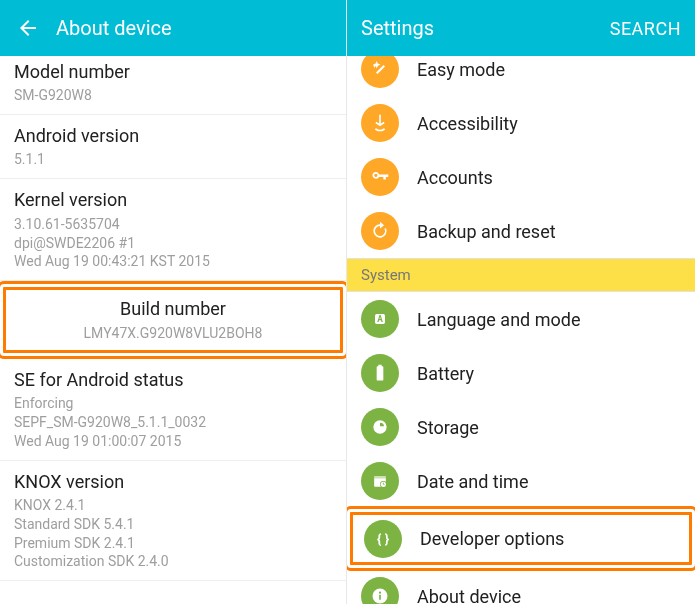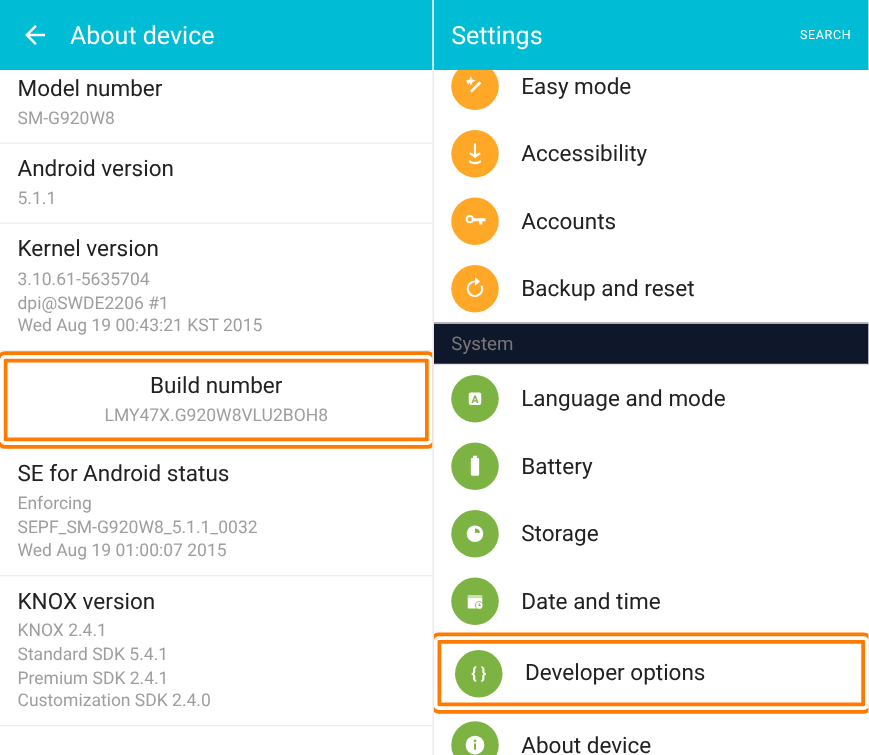--- a/index.html
+++ b/index.html
@@ -33,21 +33,21 @@
       width: 28px;
       height: 28px;
       display: flex;
       align-items: center;
       justify-content: center;
       margin-right: 14px;
       cursor: pointer;
     }
     .appbar .title { flex: 1; }
     .appbar .search {
-      font-size: 10px;
+      font-size: 18px;
       letter-spacing: 0.5px;
       cursor: pointer;
     }
 
     .scroll-left {
       height: calc(604px - 56px);
       overflow: hidden;
     }
     .info-item {
       padding: 9px 14px 9px 14px;
@@ -101,21 +101,21 @@
       margin-right: 18px;
       flex-shrink: 0;
     }
     .setting-row.first-cut .setting-icon { margin-top: -14px; }
     .setting-row.first-cut .setting-label { margin-top: -14px; text-align: center; }
     .ic-orange { background: #ffa726; }
     .ic-green  { background: #7cb342; }
     .setting-icon svg { width: 20px; height: 20px; fill: #ffffff; }
     .setting-label { font-size: 18px; color: #212121; }
     .section-header {
-      background: #0f172a;
+      background: #fde047;
       color: #777777;
       font-size: 15px;
       padding: 7px 14px;
       border-top: 1px solid #e2e2e2;
       border-bottom: 1px solid #e2e2e2;
     }
     .highlight-box-right {
       border: 3px solid #ff7b00;
       outline: 3px solid #ff7b00;
       outline-offset: 3px;

